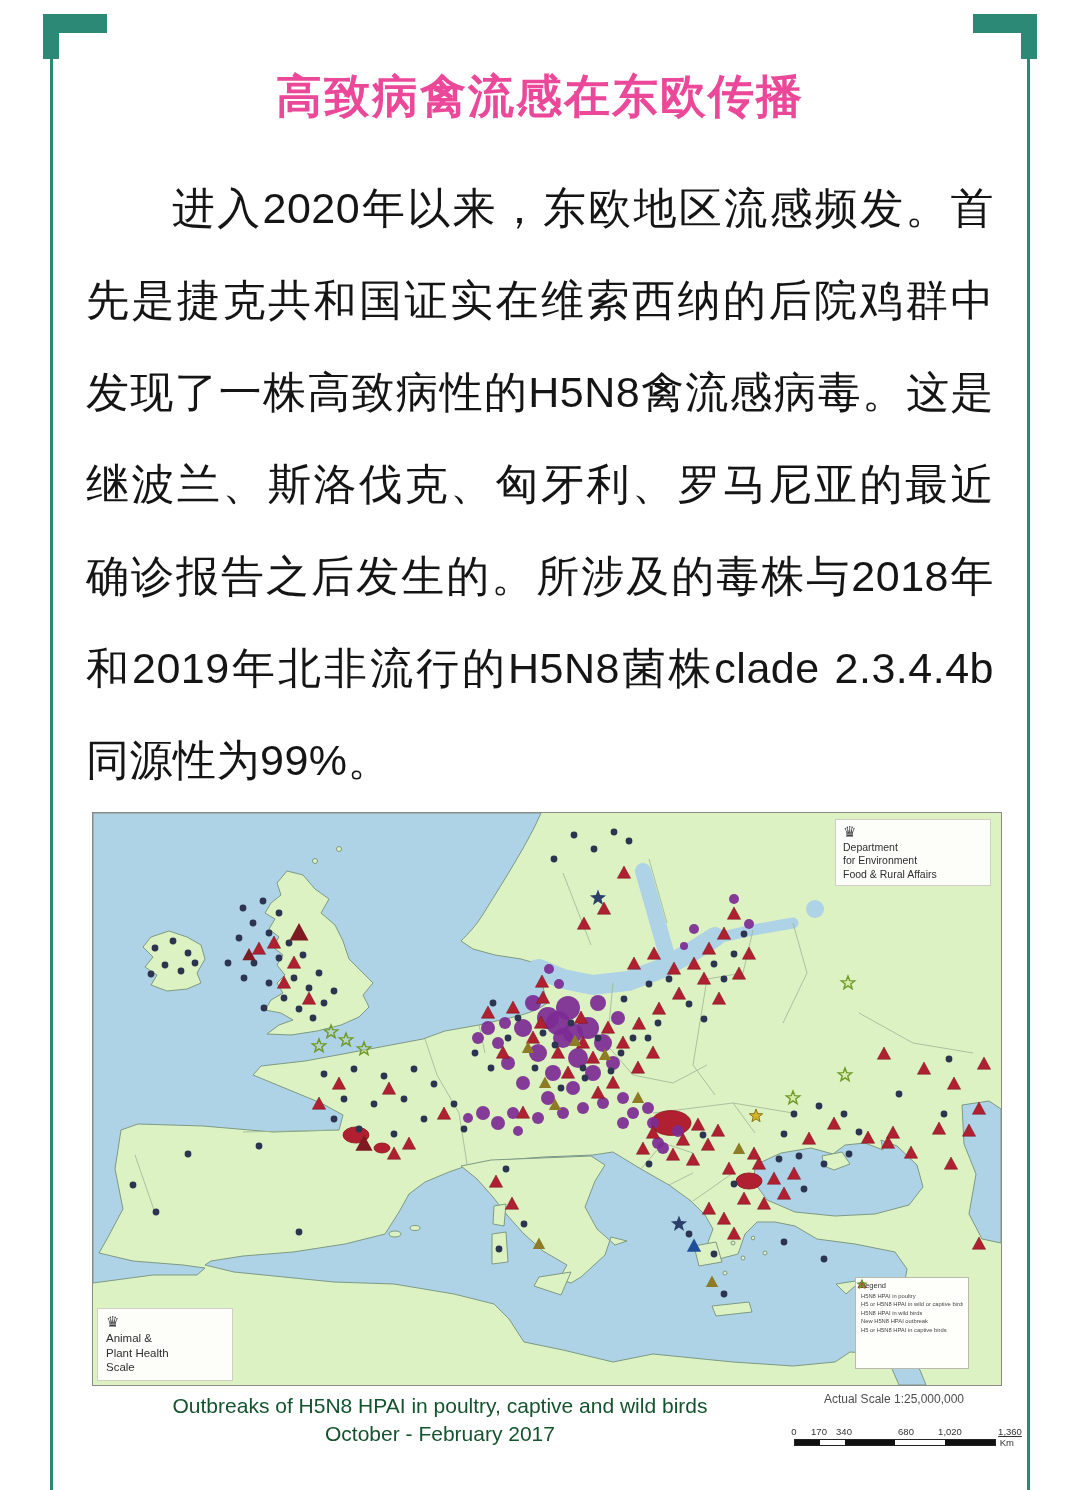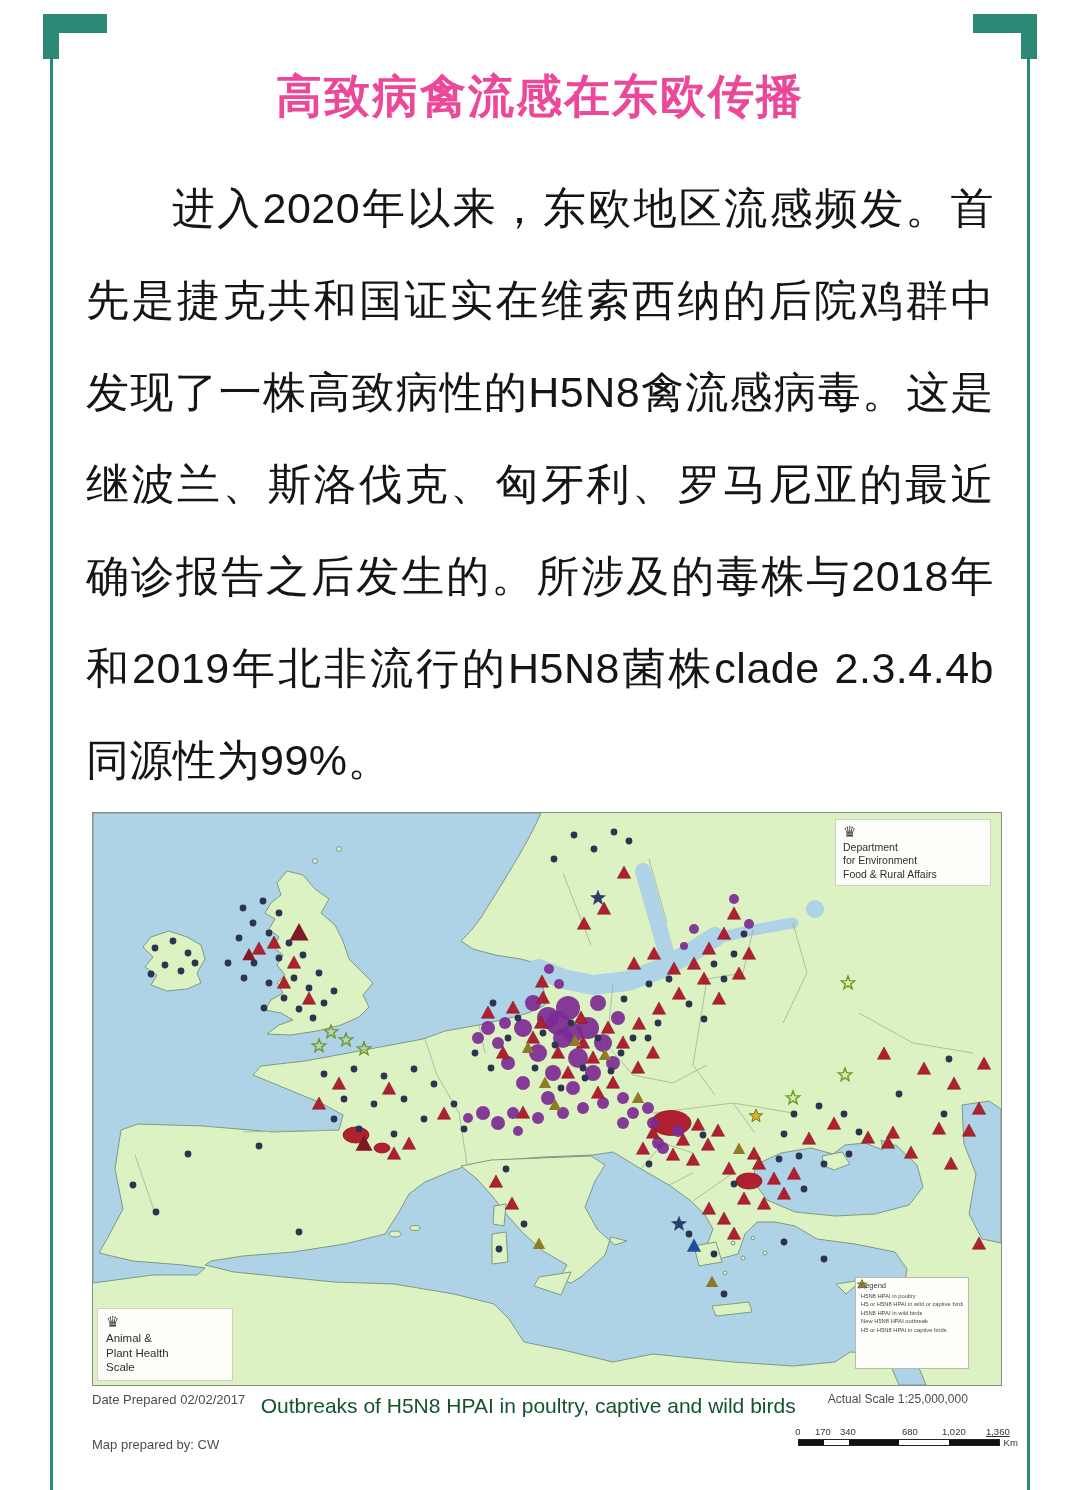--- a/index.html
+++ b/index.html
@@ -454,37 +454,34 @@
             <svg class="sym" viewBox="-7 -7 14 14" width="12" height="12">
               <polygon points="0.0,-4.5 1.2,-1.2 4.8,-1.0 2.0,1.1 2.9,4.5 0.0,2.6 -2.9,4.5 -2.0,1.1 -4.8,-1.0 -1.2,-1.2" fill="rgba(200,220,120,0.25)" stroke="#6f9a28" stroke-width="1.4"></polygon>
             </svg>
             <span class="lab">H5 or H5N8 HPAI in captive birds</span>
           </div>
         </div>
     </div>
   </div>
 
   <div class="cap-row">
-    <div class="cap-left">
-      <div>Date Prepared 02/02/2017</div>
-      <div class="mp">Map prepared by: CW</div>
-    </div>
     <div class="cap-center">
       <div class="l1">Outbreaks of H5N8 HPAI in poultry, captive and wild birds</div>
+      <div>October - February 2017</div>
     </div>
     <div class="cap-right">
       <div>Actual Scale 1:25,000,000</div>
       <div class="scalebar">
         <div id="sb-labels">
             <span class="sb-label" style="left: 0px;">0</span>
             <span class="sb-label" style="left: 25px; text-align: right;">170</span>
             <span class="sb-label" style="left: 50px;">340</span>
             <span class="sb-label" style="left: 112px;">680</span>
             <span class="sb-label" style="left: 156px;">1,020</span>
-            <span class="sb-label" style="left: 200px; text-decoration: underline;">1,360</span>
+            <span class="sb-label" style="left: 216px; text-decoration: underline;">1,360</span>
           </div>
         <div class="sb-bar" id="sb-bar">
             <div class="sb-seg" style="width: 12.5%; background: rgb(17, 17, 17);"></div>
             <div class="sb-seg" style="width: 12.5%; background: rgb(255, 255, 255);"></div>
             <div class="sb-seg" style="width: 25%; background: rgb(17, 17, 17);"></div>
             <div class="sb-seg" style="width: 25%; background: rgb(255, 255, 255);"></div>
             <div class="sb-seg" style="width: 25%; background: rgb(17, 17, 17);"></div>
           </div>
         <div class="sb-unit">Km</div>
       </div>

